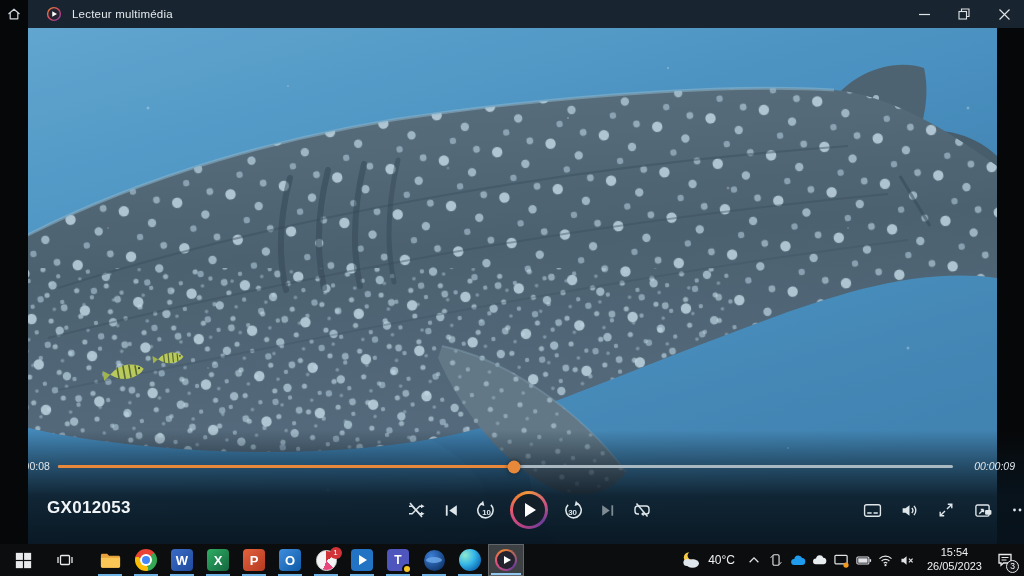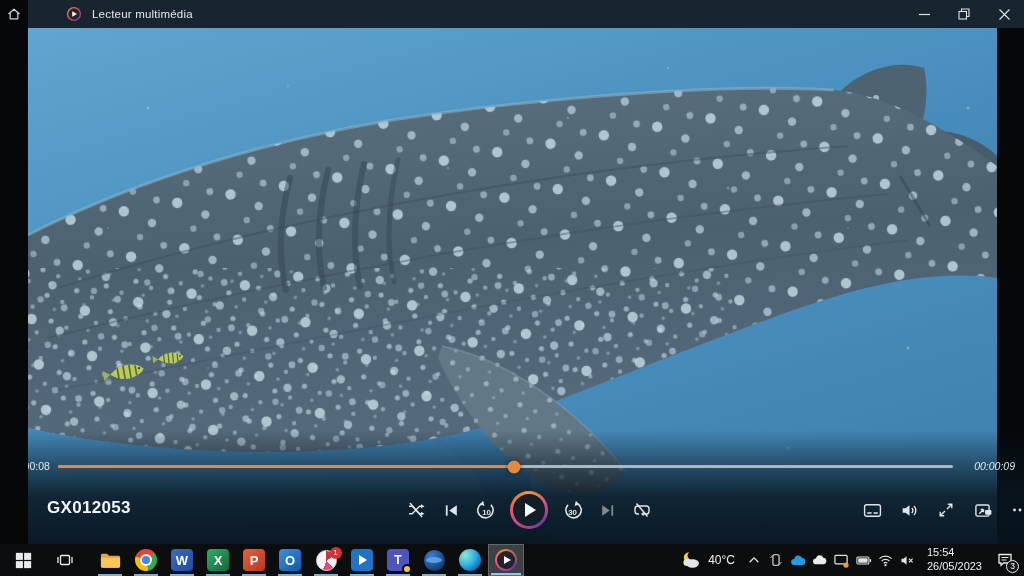--- a/index.html
+++ b/index.html
@@ -7,21 +7,21 @@
     font-family:"Liberation Sans","DejaVu Sans",sans-serif; cursor:default; }
   .window { position:relative; width:1024px; height:576px; }
 
   
   .left-rail { position:absolute; left:0; top:0; width:28px; height:544px; background:#060708; z-index:3; }
   .right-rail { position:absolute; left:997px; top:28px; width:27px; height:516px; background:#060708; z-index:1; }
   .home-btn { position:absolute; left:6px; top:6px; width:16px; height:16px; z-index:4; }
 
   
   .titlebar { position:absolute; left:28px; top:0; width:996px; height:28px; background:#18242f;
-    display:flex; align-items:center; z-index:3;padding-left:20px; }
+    display:flex; align-items:center; z-index:3; }
   .app-logo { margin-left:18px; width:16px; height:16px; }
   .app-title { margin-left:10px; font-size:11.5px; color:#e4e9ec; letter-spacing:.2px; }
   .win-controls { margin-left:auto; display:flex; height:28px; }
   .win-btn { width:40px; height:28px; display:grid; place-items:center; }
   .win-btn svg { display:block; }
 
   
   .video-surface { position:absolute; left:28px; top:28px; width:969px; height:516px; z-index:0; }
   .video-surface svg { display:block; }
 
@@ -94,21 +94,21 @@
     background:radial-gradient(circle at 28% 28%, #8fe8cf 0%, #35b6e8 42%, #1272ba 75%, #0b4f93 100%); }
   .mp-ico { width:22px; height:22px; border-radius:50%; display:grid; place-items:center;
     background:conic-gradient(from 130deg, #6d3d9a, #e0527a 35%, #ef8430 58%, #6d3d9a); }
   .mp-inner { width:18px; height:18px; border-radius:50%; background:#23232f; display:grid; place-items:center; }
   .mp-tri { width:0; height:0; border-left:7px solid #fff; border-top:4.5px solid transparent; border-bottom:4.5px solid transparent; margin-left:2px; }
 
   .tray { margin-left:auto; display:flex; align-items:center; height:32px; padding-right:4px; }
   .weather { display:flex; align-items:center; gap:5px; padding:0 8px; height:32px; }
   .weather-temp { color:#eef1f3; font-size:12px; }
   .tray-ico { width:22px; height:32px; display:grid; place-items:center; }
-  .clock { text-align:left; color:#eef1f3; font-size:11px; line-height:1.25; padding:0 8px; }
+  .clock { text-align:center; color:#eef1f3; font-size:11px; line-height:1.25; padding:0 8px; }
   .notif { position:relative; width:30px; height:32px; display:grid; place-items:center; }
   .notif-badge { position:absolute; right:1px; bottom:3px; width:13px; height:13px; border-radius:50%;
     background:#16171a; border:1px solid #e8eaec; color:#fff; font-size:8.5px; line-height:11px; text-align:center; }
 </style>
 </head>
 <body>
 
 <div class="window">
 
   <div class="video-surface">

